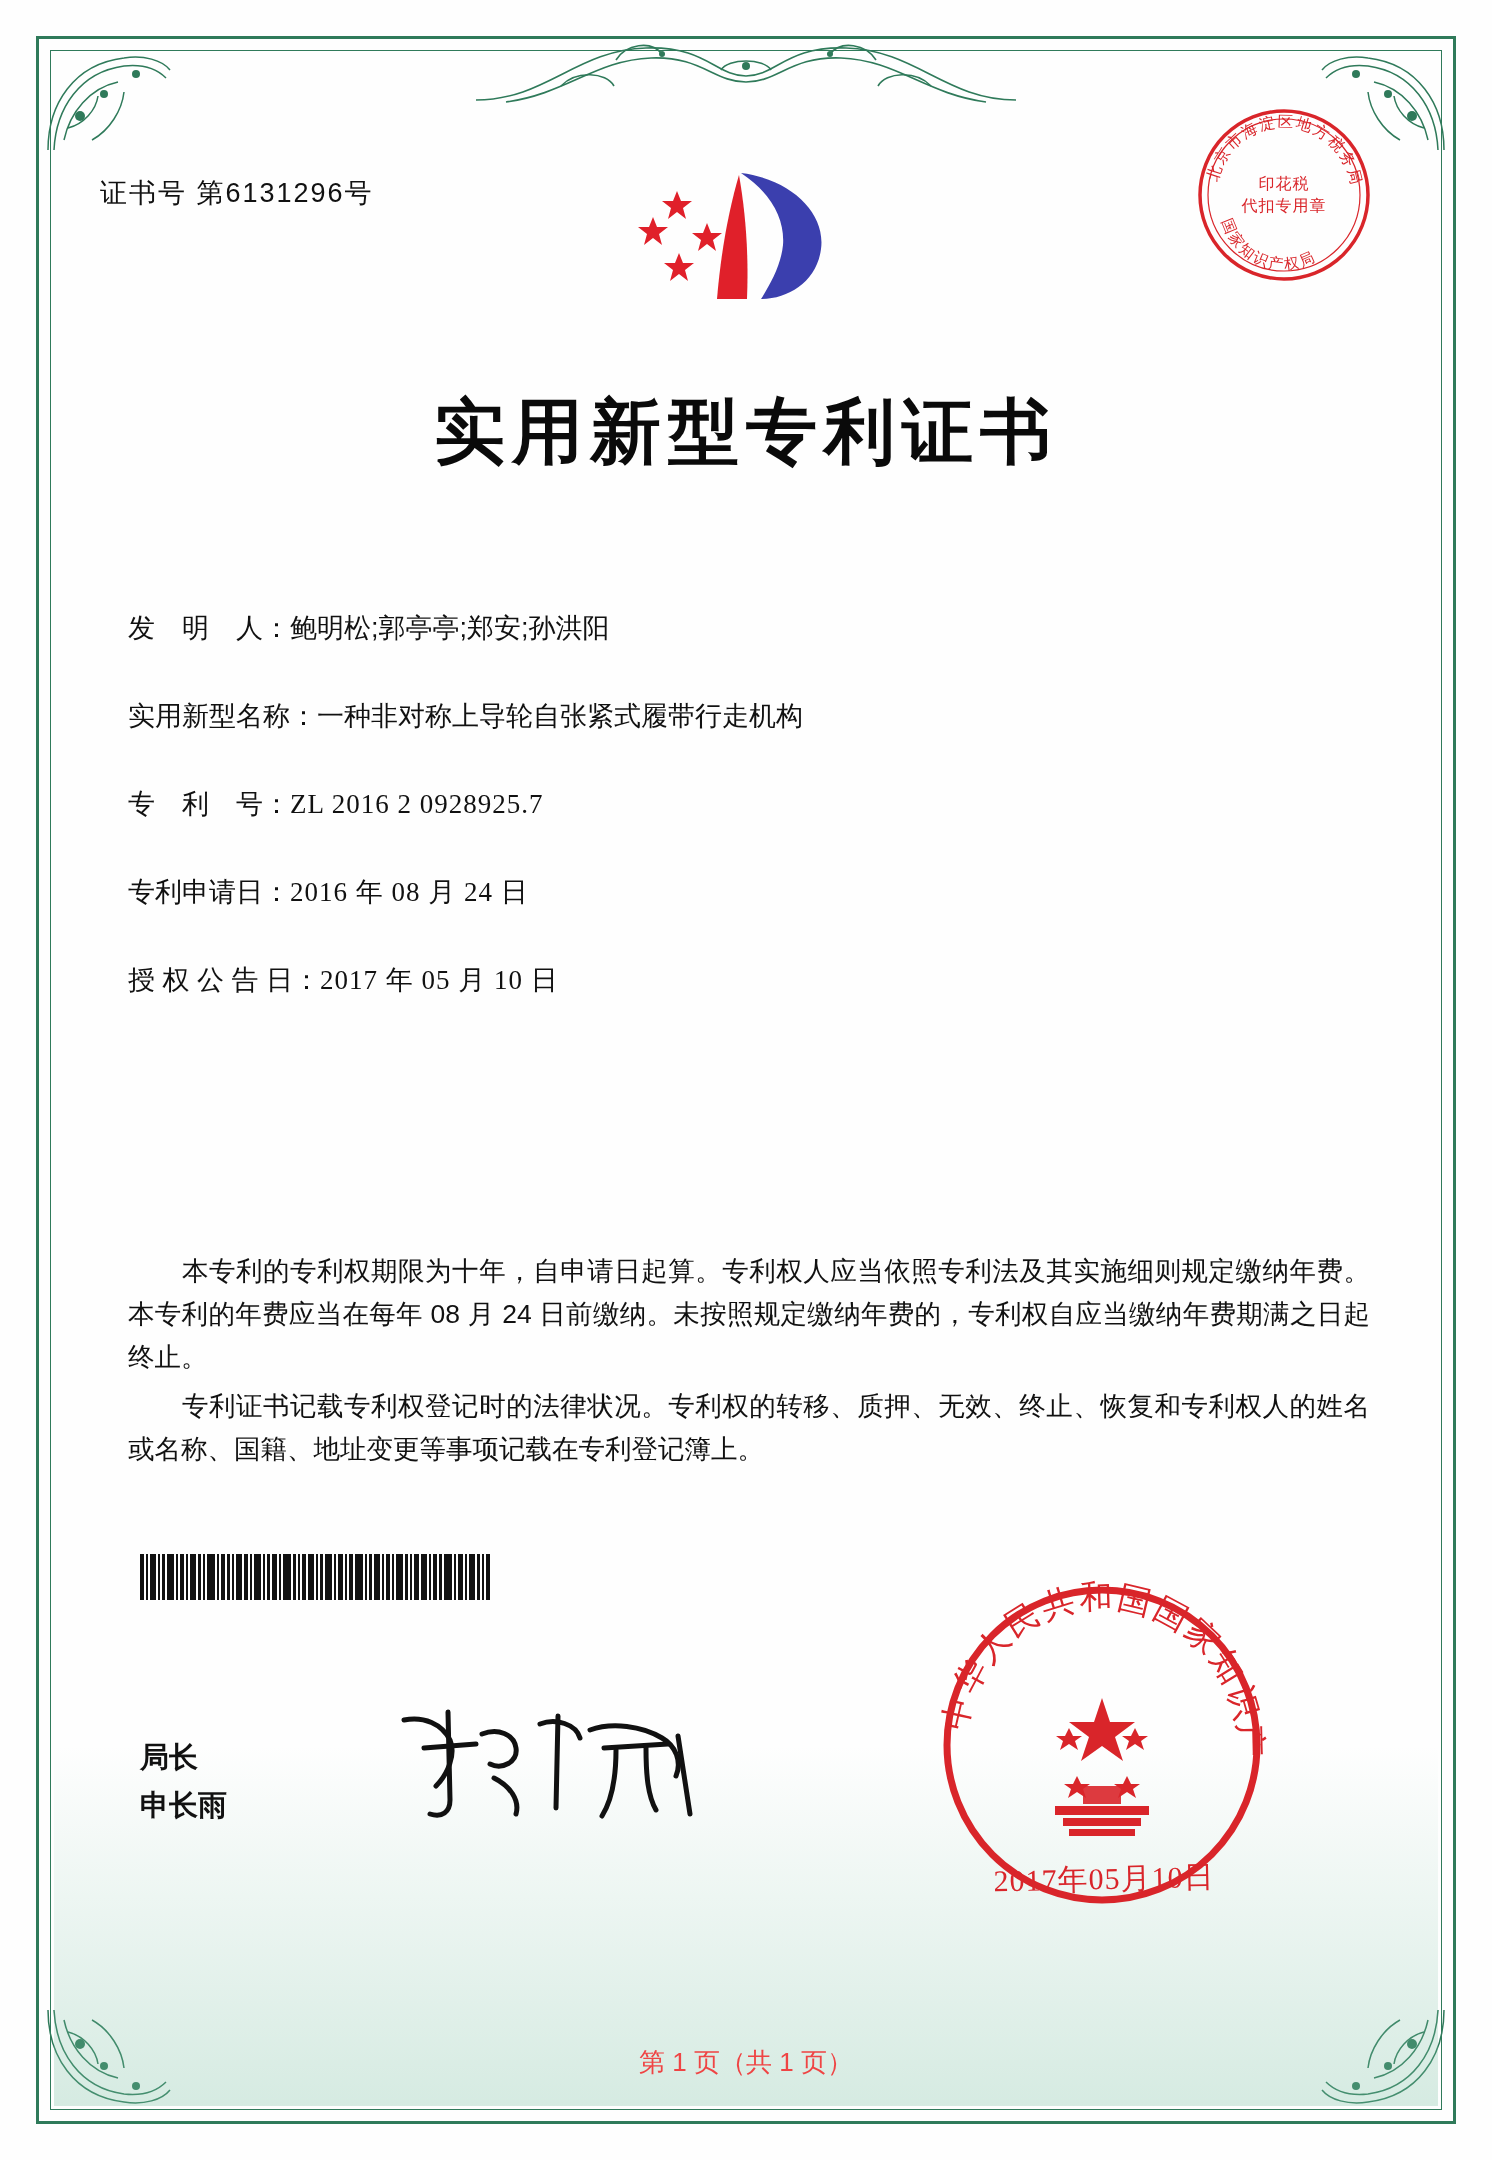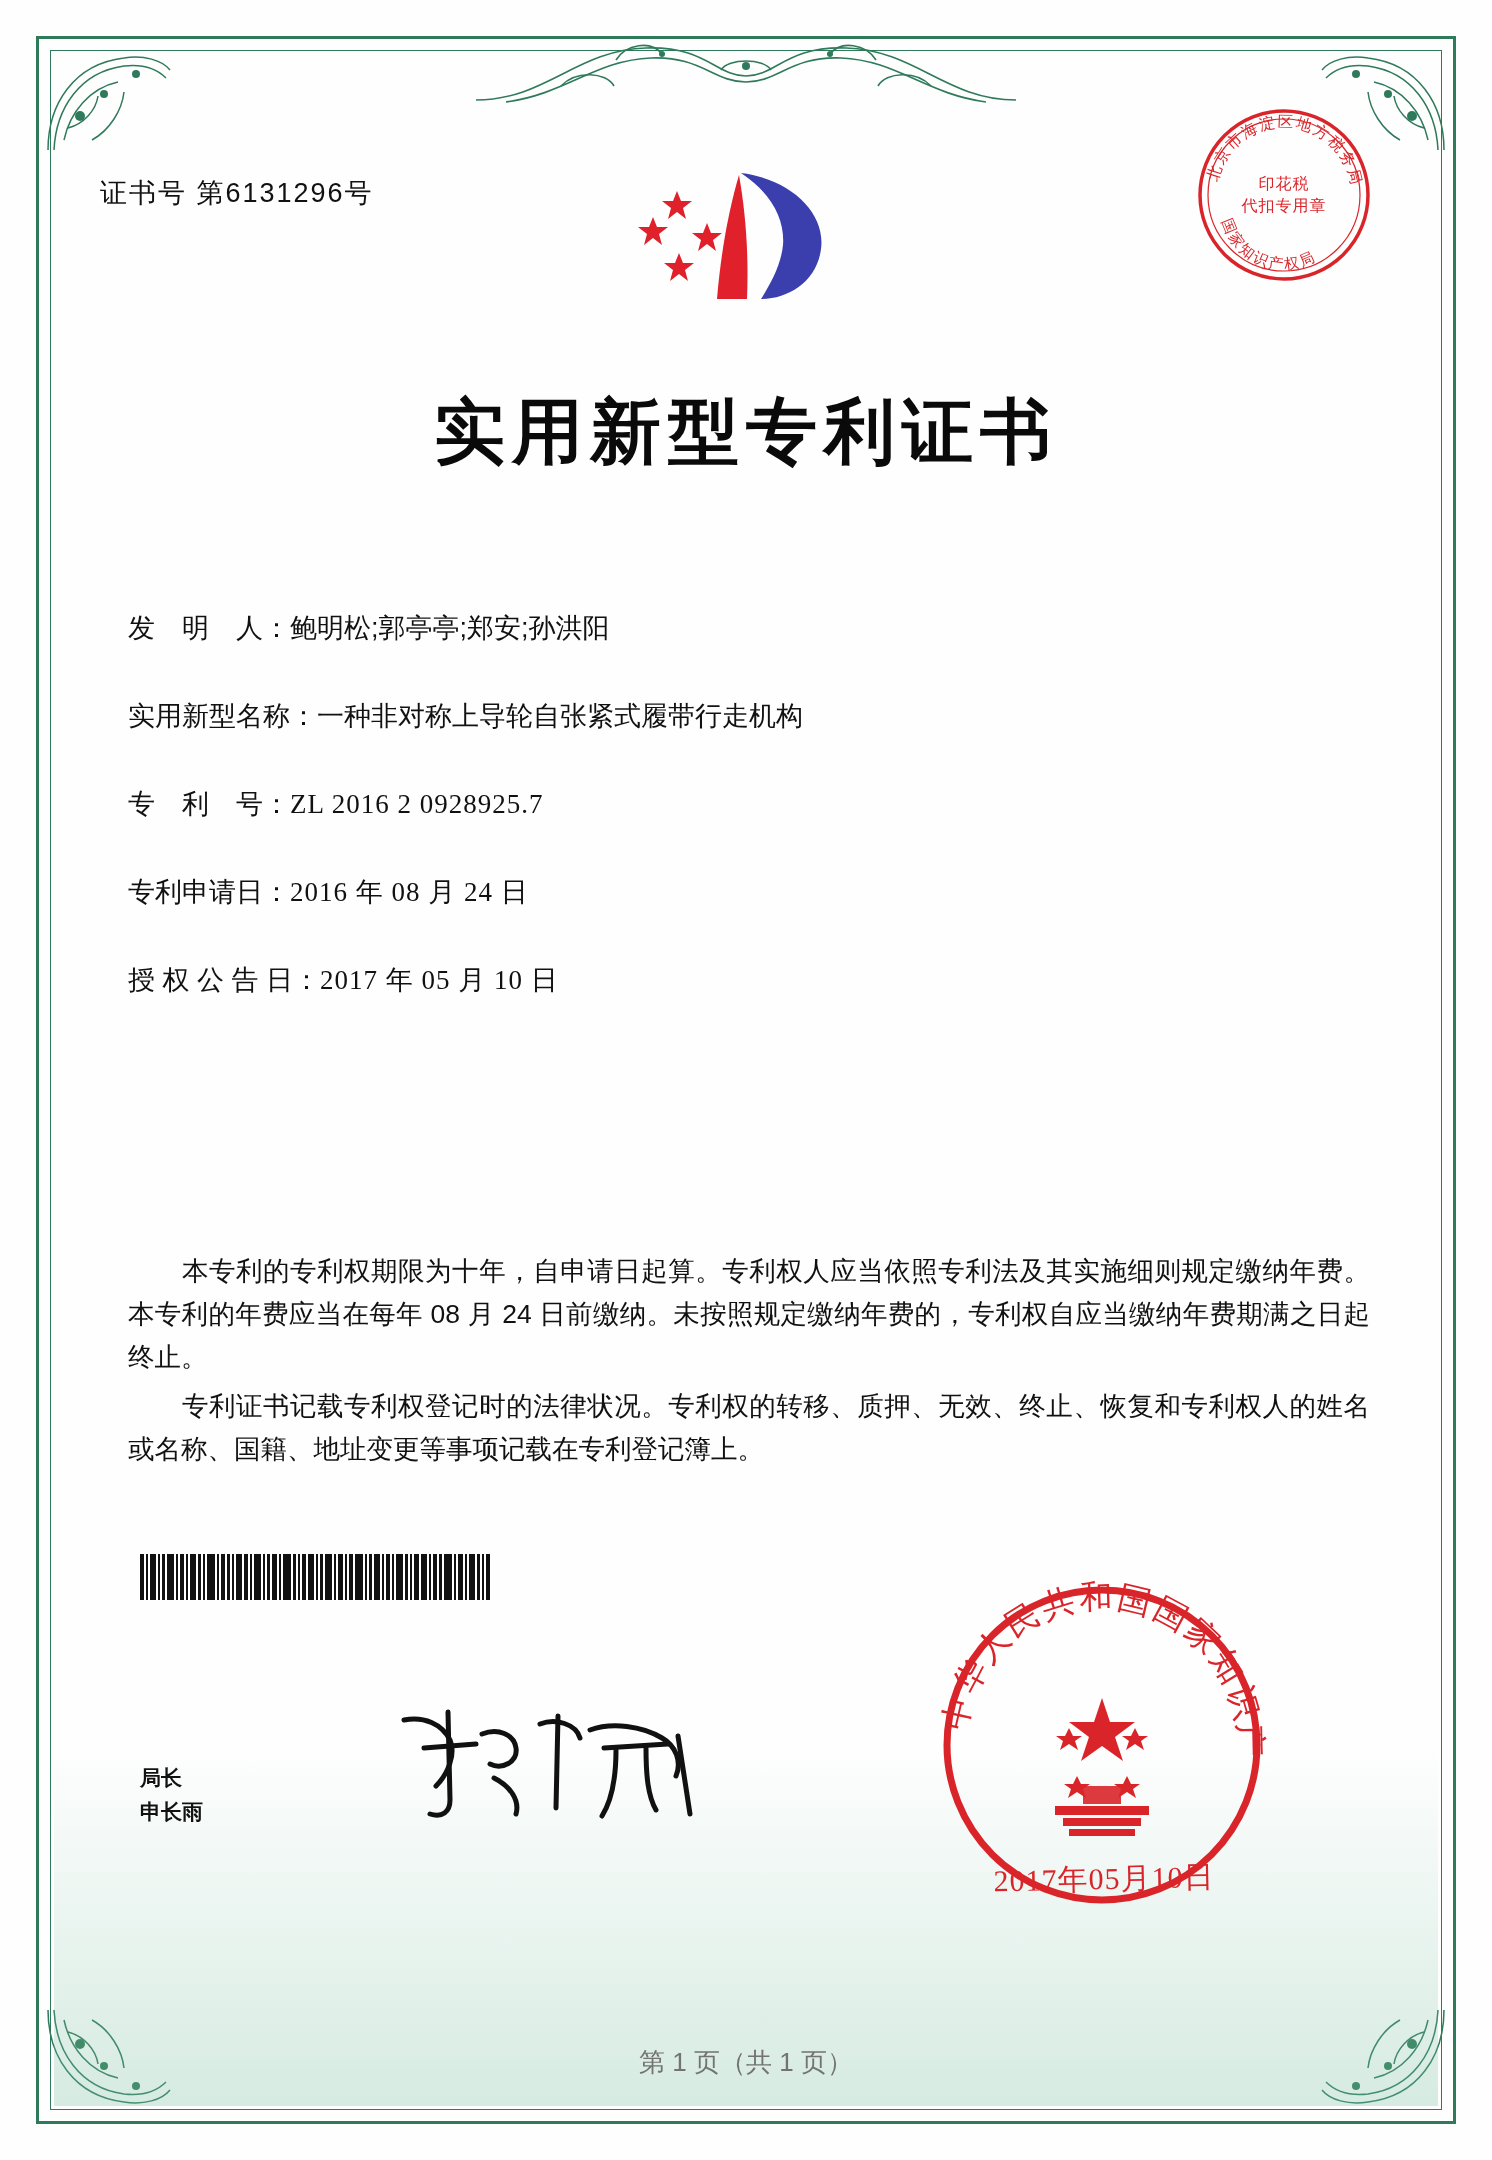--- a/index.html
+++ b/index.html
@@ -195,42 +195,42 @@
     background: #111;
     height: 100%;
     margin-right: 2px;
   }
 
   
   .sig-block {
     position: absolute;
     left: 140px;
     bottom: 330px;
-    font-size: 21px;
+    font-size: 29px;
     font-weight: bold;
     line-height: 1.65;
     color: #111;
     font-family: "DejaVu Sans", "Liberation Sans", sans-serif;
   }
   .signature {
     position: absolute;
     left: 390px;
     bottom: 320px;
     width: 320px;
     height: 150px;
   }
   .signature svg { width: 100%; height: 100%; display: block; }
 
   .footer {
     position: absolute;
     left: 0; right: 0;
     bottom: 80px;
     text-align: center;
     font-size: 26px;
-    color: #737373;
+    color: #ef4444;
     font-family: "Liberation Sans", sans-serif;
   }
 </style>
 </head>
 <body>
 
 <div class="page">
 
   <div class="border-outer"></div>
   <div class="border-inner"></div>

